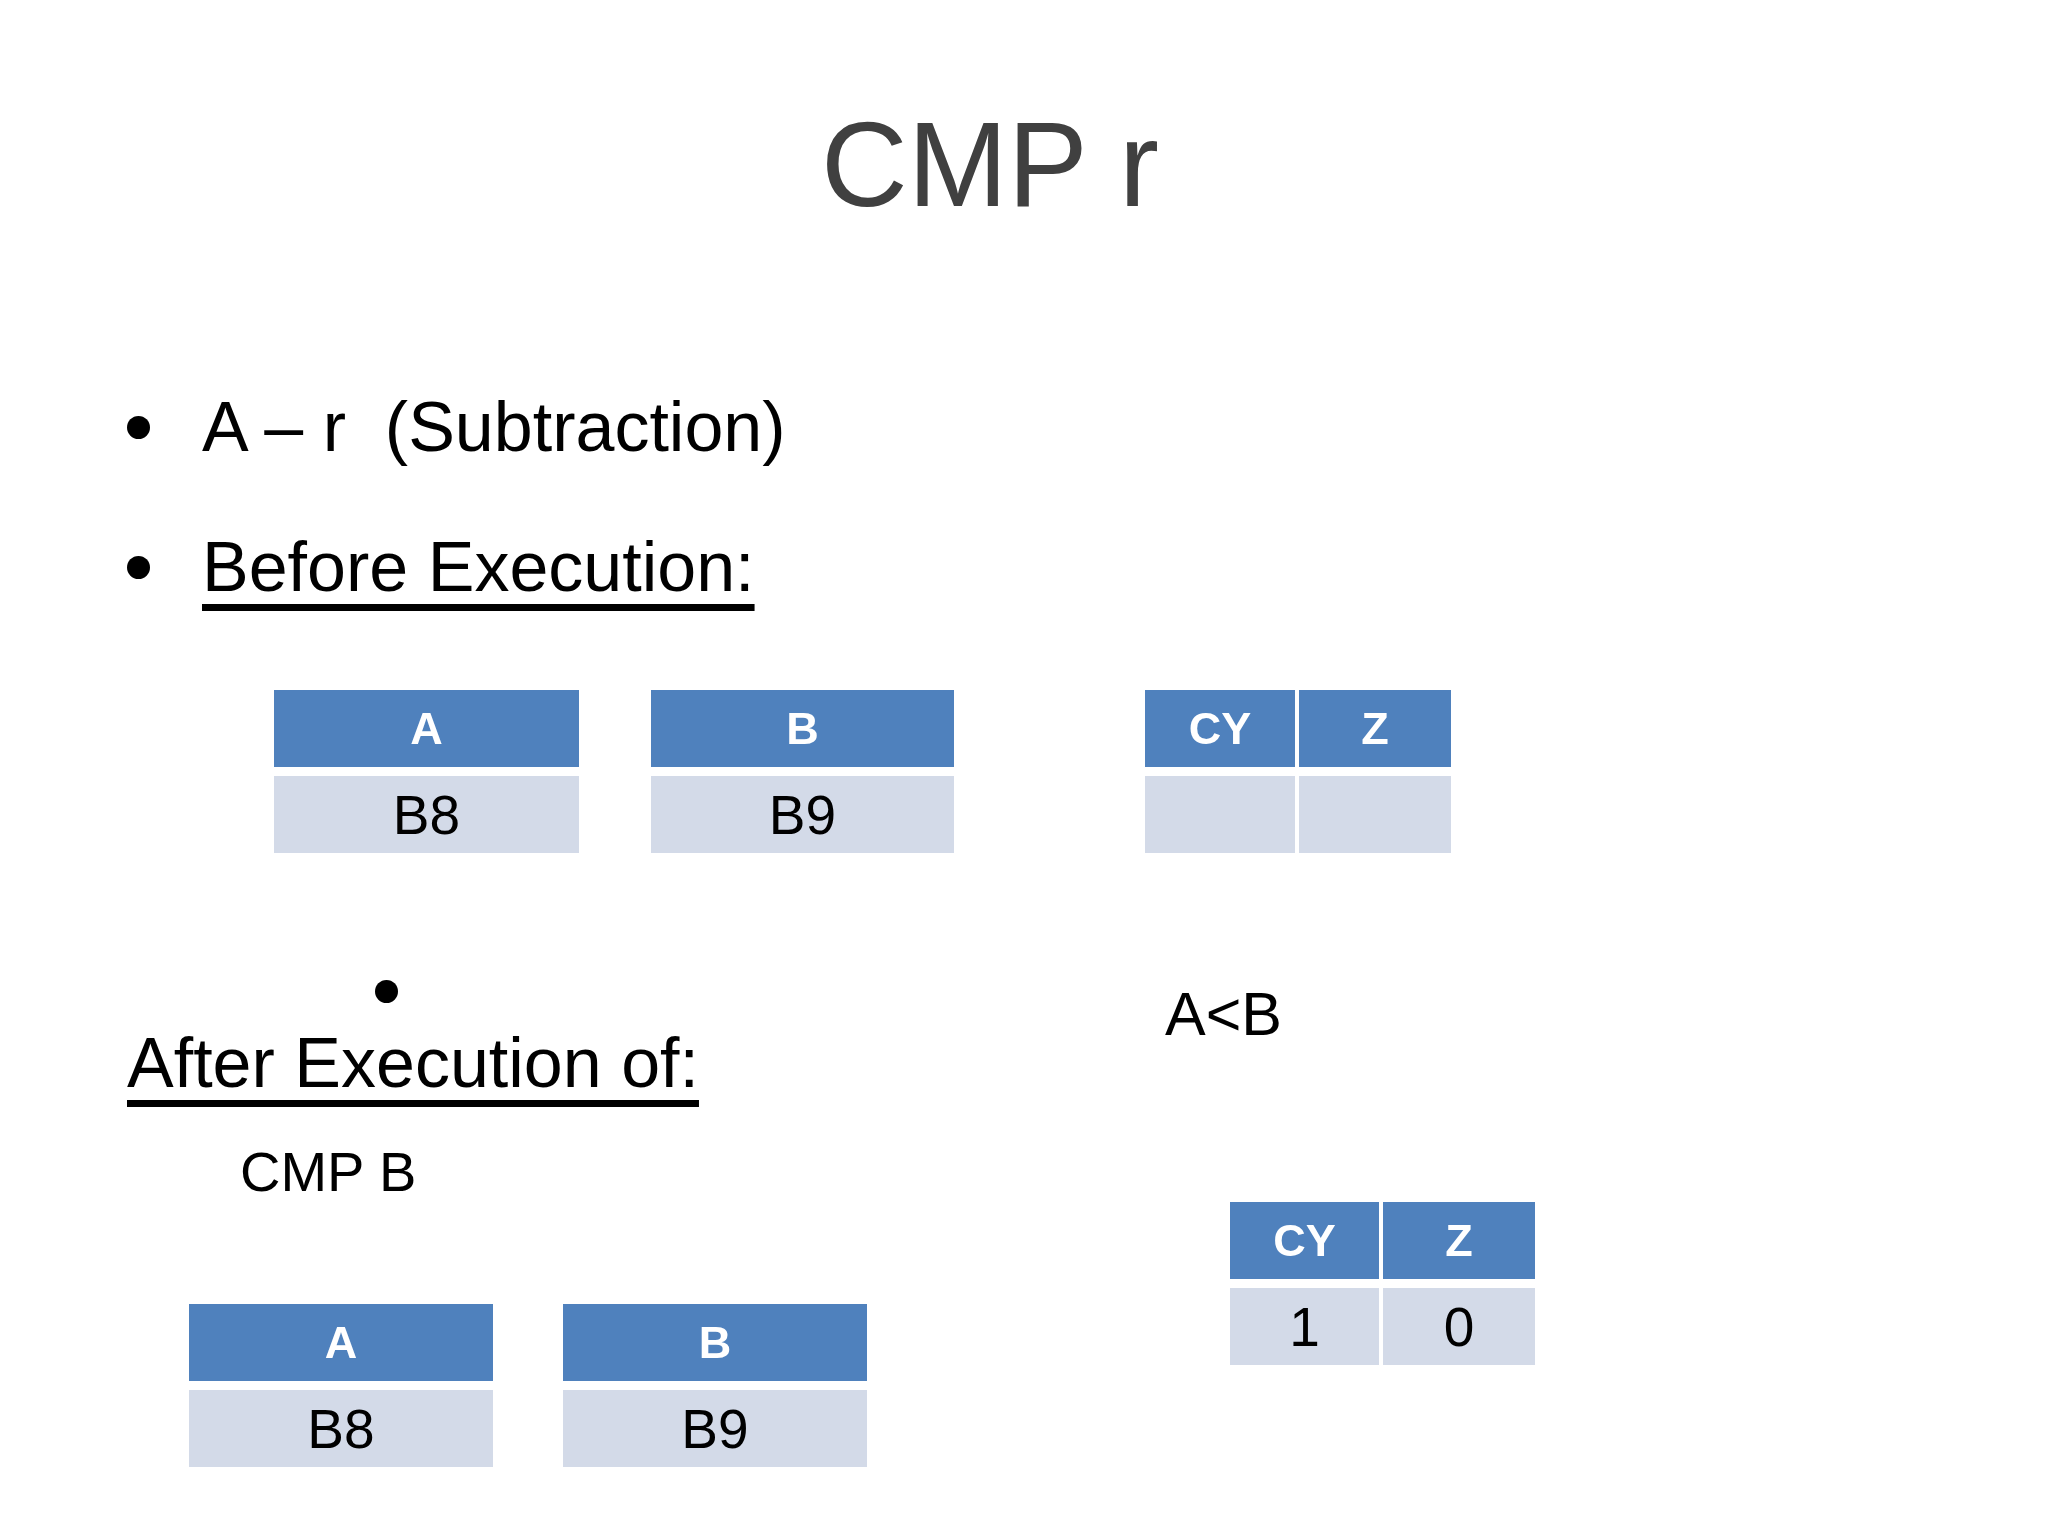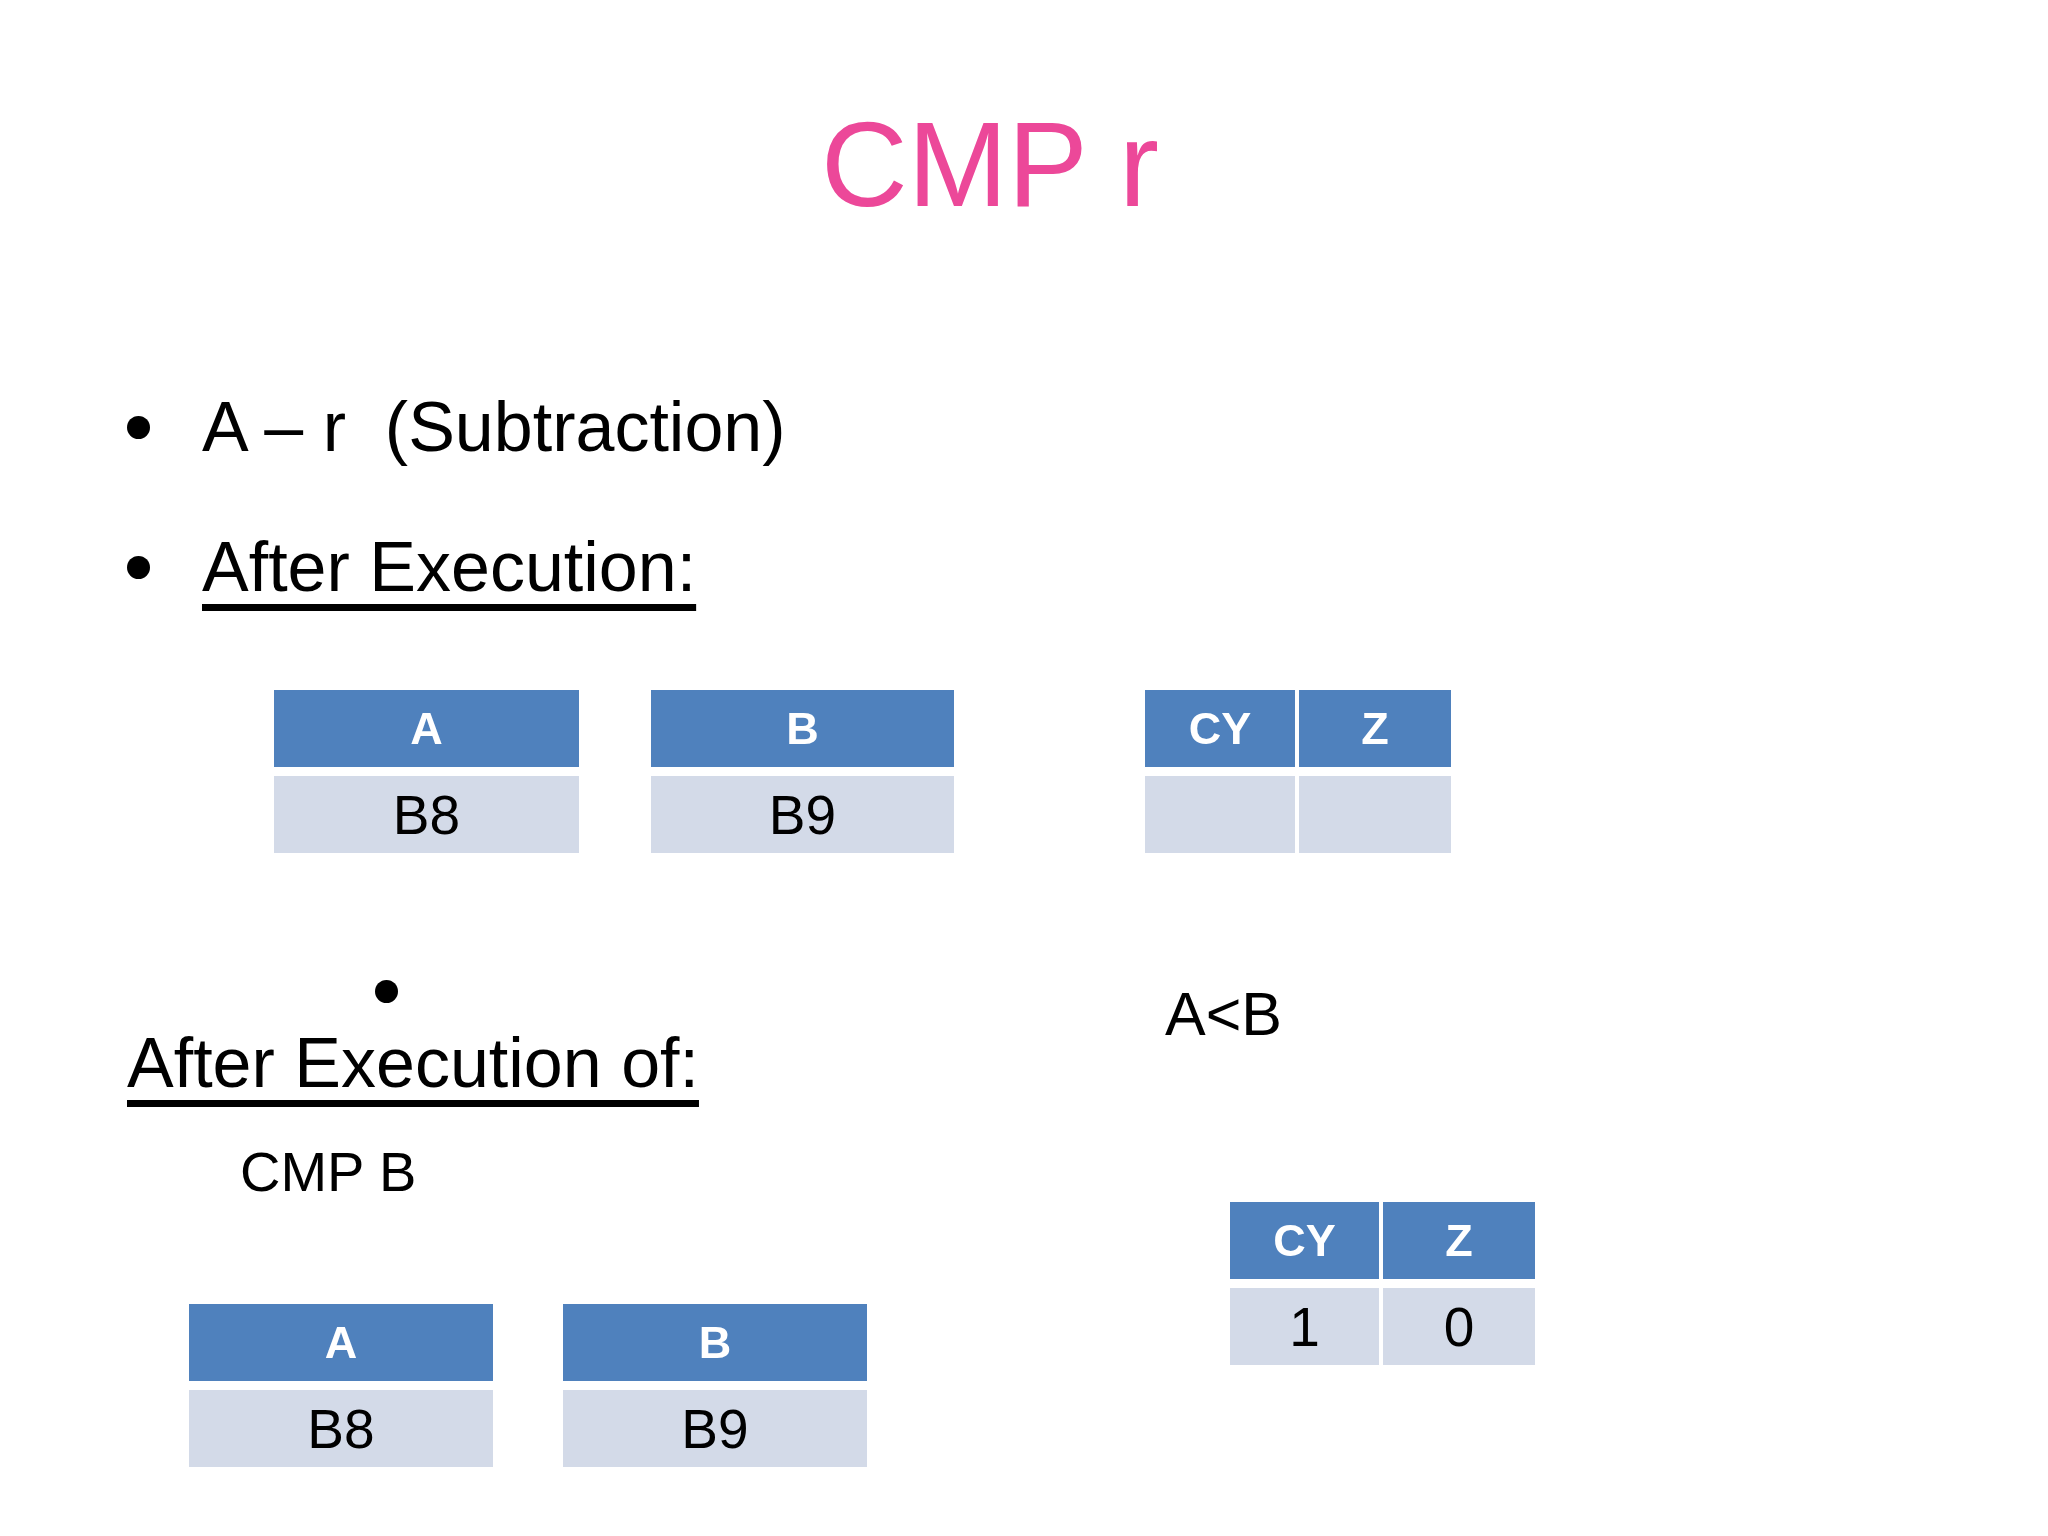--- a/index.html
+++ b/index.html
@@ -12,21 +12,21 @@
     overflow:hidden;
   }
 
   
   .slide-title {
     position:absolute;
     top:84px; left:0; width:1980px;
     text-align:center;
     font-size:120px;
     line-height:160px;
-    color:#ec4899;
+    color:#404040;
   }
 
   
   .bullet-line {
     position:absolute;
     left:127px;
     display:flex;
     align-items:center;
   }
   .bullet-dot {
@@ -106,21 +106,21 @@
 
   <div class="slide-title">CMP r</div>
 
   <div class="bullet-line" style="top:367px;">
     <span class="bullet-dot"></span>
     <span class="bullet-text">A – r  (Subtraction)</span>
   </div>
 
   <div class="bullet-line" style="top:507px;">
     <span class="bullet-dot"></span>
-    <span class="bullet-text underlined">After Execution:</span>
+    <span class="bullet-text underlined">Before Execution:</span>
   </div>
 
   <div class="rtable" id="tbl-before-a">
     <div class="rt-row rt-head">
       <div class="cell head-cell w305">A</div>
     </div>
     <div class="rt-row rt-body">
       <div class="cell body-cell w305">B8</div>
     </div>
   </div>

